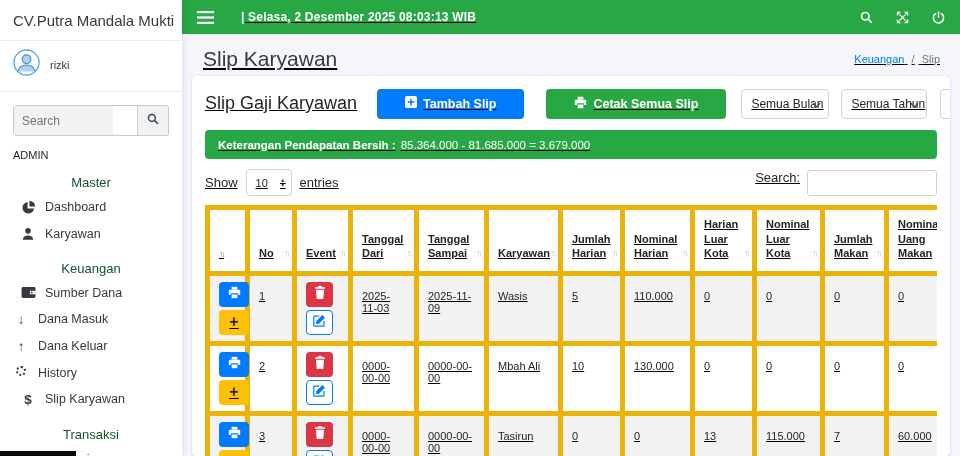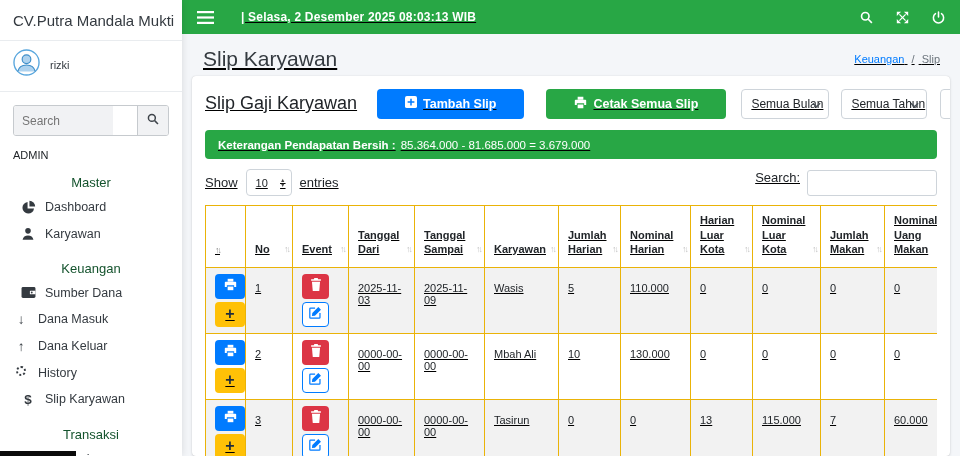--- a/index.html
+++ b/index.html
@@ -77,21 +77,21 @@
               height:27px;border:1px solid #ced4da;border-radius:4px;padding:0 5px 0 9px;
               font-size:11px;color:#212529;cursor:pointer;}
   .updown{display:flex;flex-direction:column;font-size:5.5px;line-height:5px;color:#444;}
   .dt-search{display:flex;align-items:flex-start;gap:7px;font-size:13px;color:#212529;}
   .dt-search input{width:130px;height:26px;border:1px solid #ced4da;border-radius:3px;
                    background:#fff;padding:0 6px;font-size:12px;font-family:inherit;outline:none;}
 
   
   .table-wrap{margin-top:9px;overflow:hidden;width:100%;}
   table{border-collapse:collapse;table-layout:fixed;width:762px;font-size:11px;color:#212529;}
-  th,td{border:1px solid #eab308;}
+  th,td{border:5px solid #eab308;}
   th{font-weight:700;text-align:left;vertical-align:bottom;padding:7px 16px 10px 9px;
      position:relative;line-height:1.32;height:59px;cursor:pointer;background:#fff;}
   .sort-ic{position:absolute;right:3px;bottom:11px;font-size:9px;color:#c4c4c4;letter-spacing:-2px;}
   th.first .sort-ic{position:static;color:#8b8b8b;}
   td{vertical-align:top;padding:6px 9px;height:63px;}
   td.txt{padding-top:14px;}
   tbody tr:nth-child(odd){background:#f2f2f2;}
 
   .btn-stack{display:flex;flex-direction:column;gap:3px;}
   .sq{width:30px;height:25px;border-radius:4px;border:none;display:flex;align-items:center;

